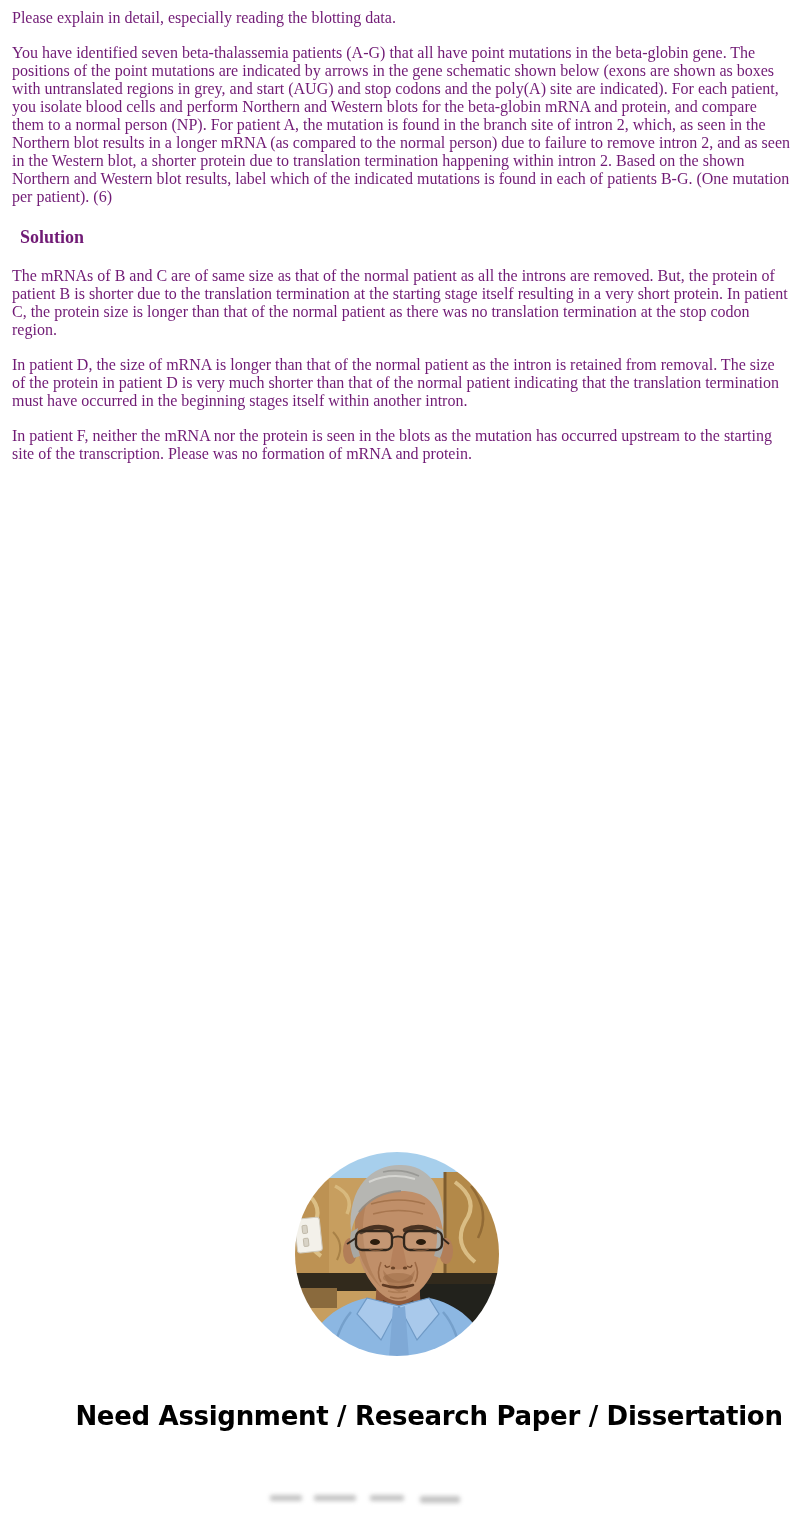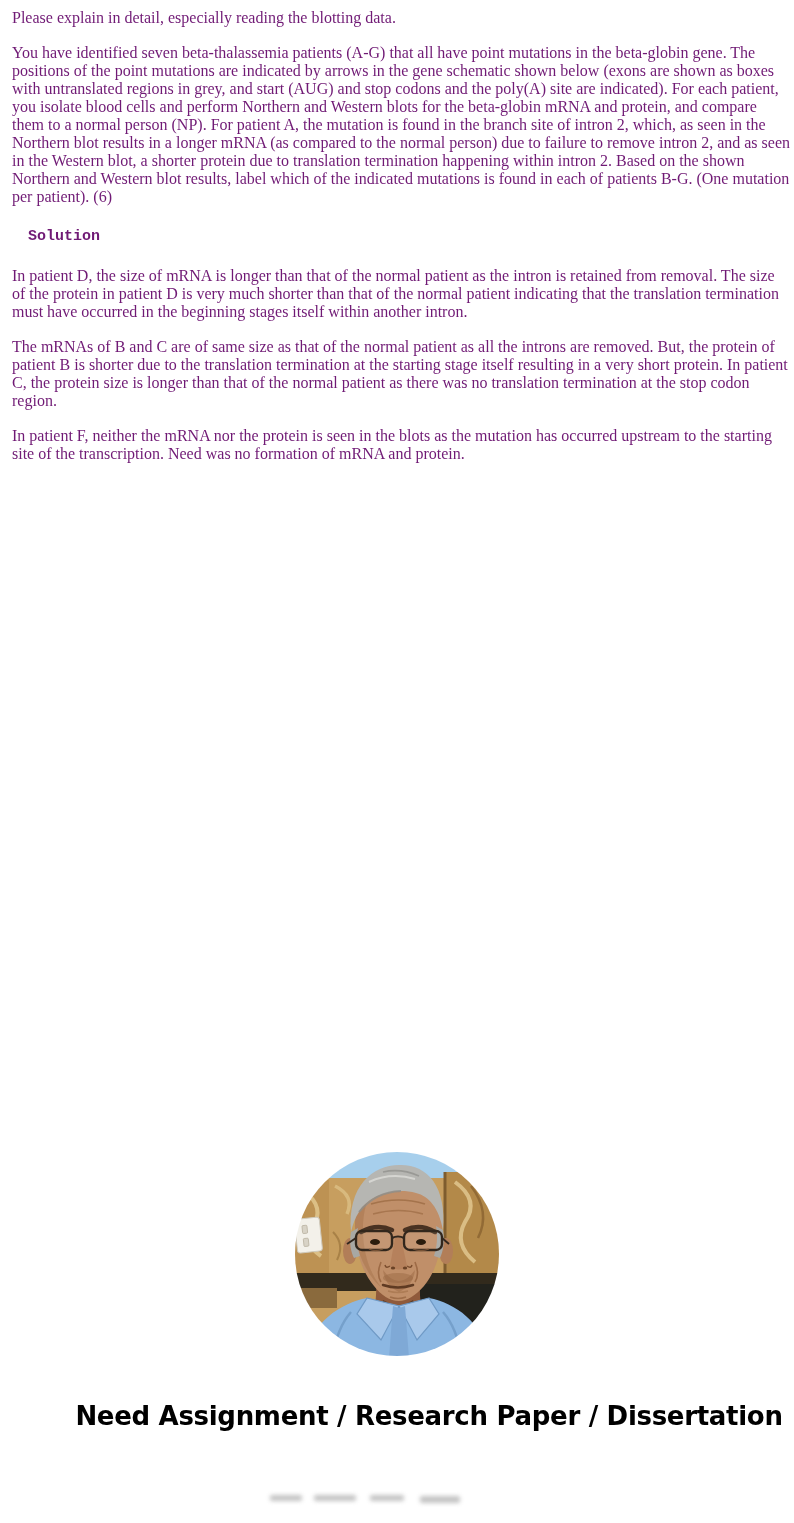--- a/index.html
+++ b/index.html
@@ -16,24 +16,24 @@
     width: 778px;
     padding: 8px 8px 0 12px;
     font-family: "Liberation Serif", serif;
     font-size: 16px;
     line-height: 18px;
     color: #701a75;
   }
   .doc p { margin: 17px 0; }
   .doc p.first { margin-top: 1px; }
   .doc h3 {
-    font-family: Liberation Mono, monospace;
-    font-size: 15px;
+    font-family: Liberation Serif, serif;
+    font-size: 18px;
     font-weight: bold;
-    margin: 20px 0 19px 16px;
+    margin: 20px 0 19px 8px;
     line-height: 22px;
   }
   .avatar-wrap {
     position: absolute;
     top: 1152px;
     left: 295px;
     width: 204px;
     height: 204px;
   }
   .footer-banner {
@@ -62,23 +62,23 @@
   .s3 { left: 370px; top: 1495px; width: 34px; height: 6px; }
   .s4 { left: 420px; top: 1496px; width: 40px; height: 7px; }
 </style>
 </head>
 <body>
 
 <div class="doc">
   <p class="first">Please explain in detail, especially reading the blotting data.</p>
   <p>You have identified seven beta-thalassemia patients (A-G) that all have point mutations in the beta-globin gene. The positions of the point mutations are indicated by arrows in the gene schematic shown below (exons are shown as boxes with untranslated regions in grey, and start (AUG) and stop codons and the poly(A) site are indicated). For each patient, you isolate blood cells and perform Northern and Western blots for the beta-globin mRNA and protein, and compare them to a normal person (NP). For patient A, the mutation is found in the branch site of intron 2, which, as seen in the Northern blot results in a longer mRNA (as compared to the normal person) due to failure to remove intron 2, and as seen in the Western blot, a shorter protein due to translation termination happening within intron 2. Based on the shown Northern and Western blot results, label which of the indicated mutations is found in each of patients B-G. (One mutation per patient). (6)</p>
   <h3>Solution</h3>
+  <p>The mRNAs of B and C are of same size as that of the normal patient as all the introns are removed. But, the protein of patient B is shorter due to the translation termination at the starting stage itself resulting in a very short protein. In patient C, the protein size is longer than that of the normal patient as there was no translation termination at the stop codon region.</p>
   <p>In patient D, the size of mRNA is longer than that of the normal patient as the intron is retained from removal. The size of the protein in patient D is very much shorter than that of the normal patient indicating that the translation termination must have occurred in the beginning stages itself within another intron.</p>
-  <p>The mRNAs of B and C are of same size as that of the normal patient as all the introns are removed. But, the protein of patient B is shorter due to the translation termination at the starting stage itself resulting in a very short protein. In patient C, the protein size is longer than that of the normal patient as there was no translation termination at the stop codon region.</p>
-  <p>In patient F, neither the mRNA nor the protein is seen in the blots as the mutation has occurred upstream to the starting site of the transcription. Need was no formation of mRNA and protein.</p>
+  <p>In patient F, neither the mRNA nor the protein is seen in the blots as the mutation has occurred upstream to the starting site of the transcription. Please was no formation of mRNA and protein.</p>
 </div>
 
 <div class="avatar-wrap">
   <svg width="204" height="204" viewBox="0 0 204 204">
     <defs>
       <clipPath id="avclip">
           <circle cx="102" cy="102" r="102"></circle>
         </clipPath>
       <filter id="soft" x="-5%" y="-5%" width="110%" height="110%">
         <feGaussianBlur stdDeviation="0.6"></feGaussianBlur>

